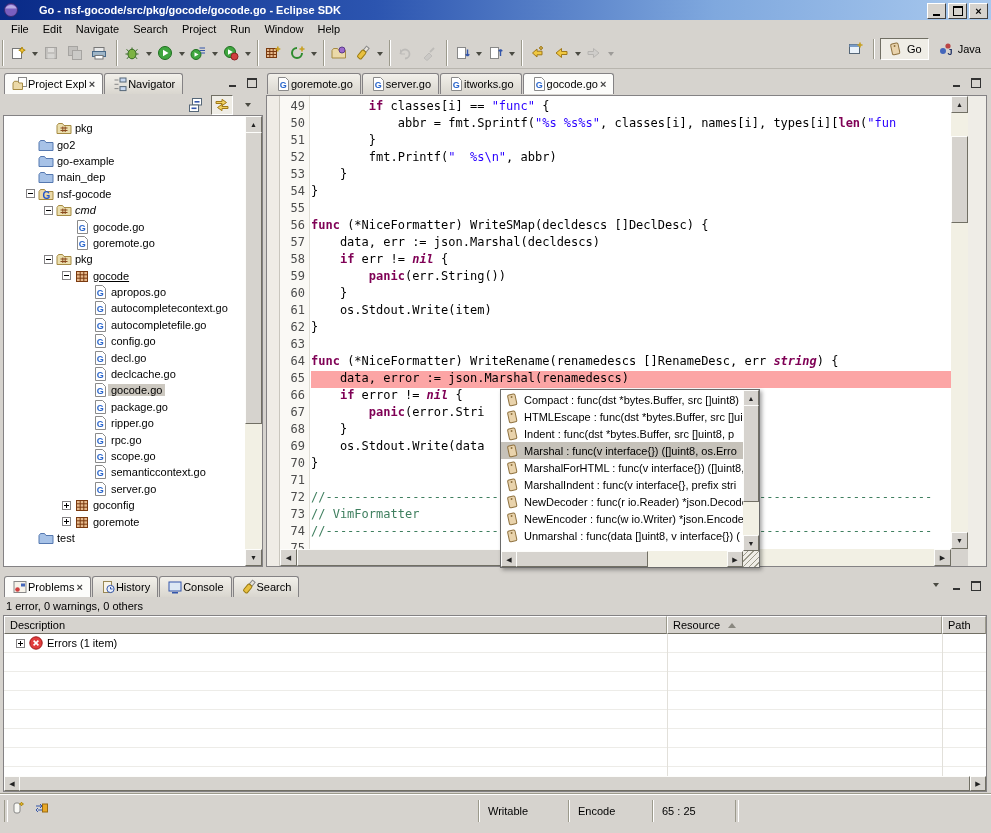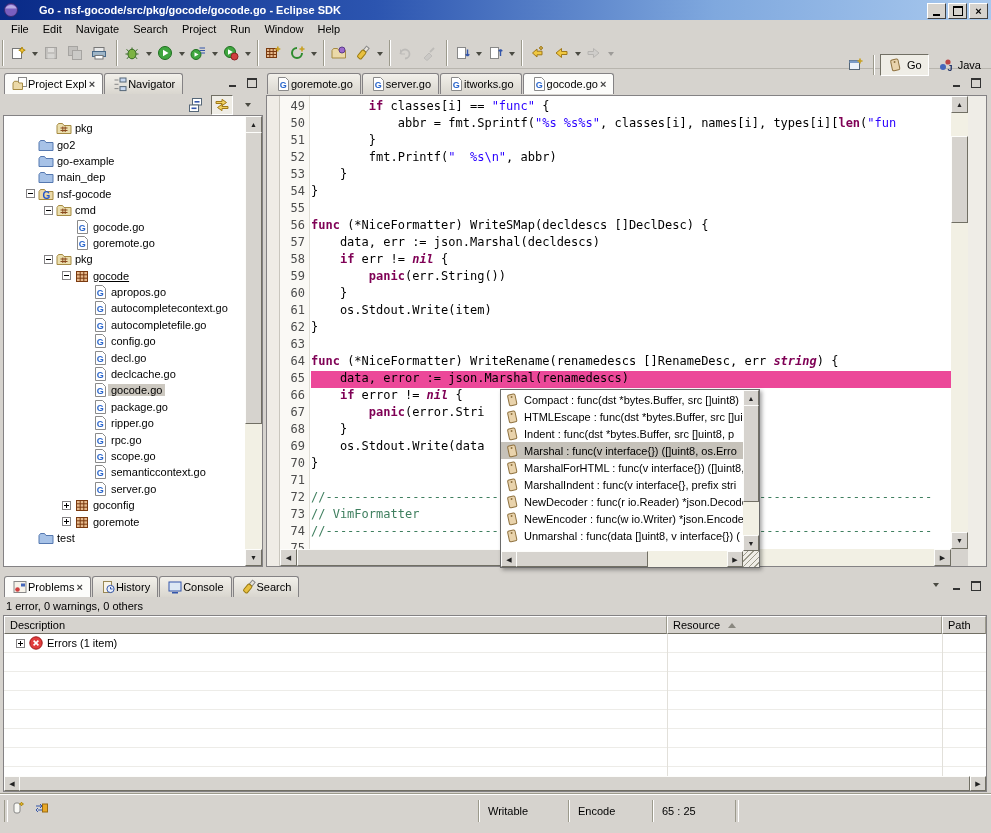--- a/index.html
+++ b/index.html
@@ -24,21 +24,21 @@
   #menubar{position:absolute;left:0;top:20px;width:991px;height:18px;display:flex;align-items:center;padding-left:4px;box-sizing:border-box}
   .menuitem{padding:2px 7px;white-space:nowrap}
   #toolbar{position:absolute;left:0;top:38px;width:991px;height:31px;display:flex;align-items:center;
     border-bottom:1px solid #B8B5AE;box-sizing:border-box}
   .tgroup{display:flex;align-items:center;height:26px;padding:0 3px;margin-left:2px;
     border-left:1px solid #9C9A8C;box-shadow:inset 1px 0 0 #FFFFFF}
   .tbtn{width:24px;height:24px;display:flex;align-items:center;justify-content:center}
   .ddarrow{width:9px;height:24px;display:flex;align-items:center;justify-content:center}
   .tri{width:0;height:0;border:3px solid transparent;border-top:4px solid #4A4A42;margin-top:4px}
   .dis{opacity:.4;filter:grayscale(1)}
-  #persp{position:absolute;right:4px;top:52px;height:26px;display:flex;align-items:center;gap:3px}
+  #persp{position:absolute;right:4px;top:36px;height:26px;display:flex;align-items:center;gap:3px}
   .pbtn{display:flex;align-items:center;gap:4px;padding:2px 6px;height:22px;box-sizing:border-box}
   .pbtn.active{background:#EFEDE6;border:1px solid;border-color:#716F64 #FFFFFF #FFFFFF #716F64}
   .psep{width:1px;height:20px;background:#9C9A8C;box-shadow:1px 0 0 #fff;margin:0 3px}
 
   
   .viewtabs{position:absolute;left:0;top:0;right:0;height:22px;display:flex;align-items:flex-end;gap:1px;padding-left:1px}
   .vtab{display:flex;align-items:center;padding:0 7px;height:21px;box-sizing:border-box;
     border:1px solid #848284;border-bottom:none;border-radius:3px 3px 0 0;
     background:linear-gradient(#F2F0EA,#D9D6CF);white-space:nowrap}
   .vtab.active{background:#FCFCFA}
@@ -71,21 +71,21 @@
   
   #editor{position:absolute;left:266px;top:72px;width:721px;height:495px}
   #editor-content{position:absolute;left:0;top:23px;right:0;bottom:0;background:#fff;border:1px solid #848284}
   #ruler{position:absolute;left:0;top:0;bottom:0;width:12px;background:#EFECE6;border-right:1px solid #C9C6BE}
   #gutter{position:absolute;left:13px;top:0;bottom:17px;width:29px;background:#FAF9F5;border-right:1px solid #E0DED6;
     padding-top:3px;overflow:hidden;font-family:"DejaVu Sans Mono","Liberation Mono",monospace;font-size:12px;color:#4C4C4C}
   .lnum{height:17px;text-align:right;padding-right:4px}
   #codepane{position:absolute;left:44px;top:0;width:640px;bottom:17px;overflow:hidden;padding-top:3px;
     font-family:"DejaVu Sans Mono","Liberation Mono",monospace;font-size:12px}
   .cline{height:17px;white-space:pre}
-  .curline{background:#ec4899}
+  .curline{background:#fca5a5}
   .k{color:#7F0055;font-weight:bold}
   .n{color:#7F0055;font-weight:bold;font-style:italic}
   .s{color:#2A00FF}
   .c{color:#3F7F5F}
   .p{color:#000}
   #overview{position:absolute;right:0;top:0;bottom:0;width:18px;background:#EFEDE7;border-left:1px solid #C9C6BE}
   #corner{position:absolute;right:18px;bottom:0;width:17px;height:17px;background:#D6D3CE}
 
   
   #popup{position:absolute;left:234px;top:317px;width:258px;height:177px;background:#fff;
@@ -492,21 +492,21 @@
             </svg>
           </span>
           <span class="icon ">
             <svg width="16" height="16" viewBox="0 0 16 16">
               <path d="M1 5.5 L2.5 3.5 H6.5 L8 5.5 H15 V13.5 H1 Z" fill="#EBD9A8" stroke="#A68B43"></path>
               <text x="4.5" y="13" font-size="10" font-weight="bold" fill="#2255CC" font-family="Liberation Sans, sans-serif">G</text>
             </svg>
           </span>
           <span class="tlabel">nsf-gocode</span>
         </div>
-        <div class="trow" style="padding-left: 36px;">
+        <div class="trow" style="padding-left: 36px; font-style: italic;">
           <span class="texp">
             <svg width="9" height="9" viewBox="0 0 9 9">
               <rect x="0.5" y="0.5" width="8" height="8" fill="#fff" stroke="#848284"></rect>
               <path d="M2 4.5 H7 " stroke="#000"></path>
             </svg>
           </span>
           <span class="icon ">
             <svg width="16" height="16" viewBox="0 0 16 16">
               <path d="M1 5.5 L2.5 3.5 H6.5 L8 5.5 H15 V13.5 H1 Z" fill="#EBDFAE" stroke="#A68B43"></path>
               <path d="M4.5 8 H11.5 M4.5 10.5 H11.5 M6.8 6.5 V12 M9.2 6.5 V12" stroke="#8A4A1F" fill="none"></path>

